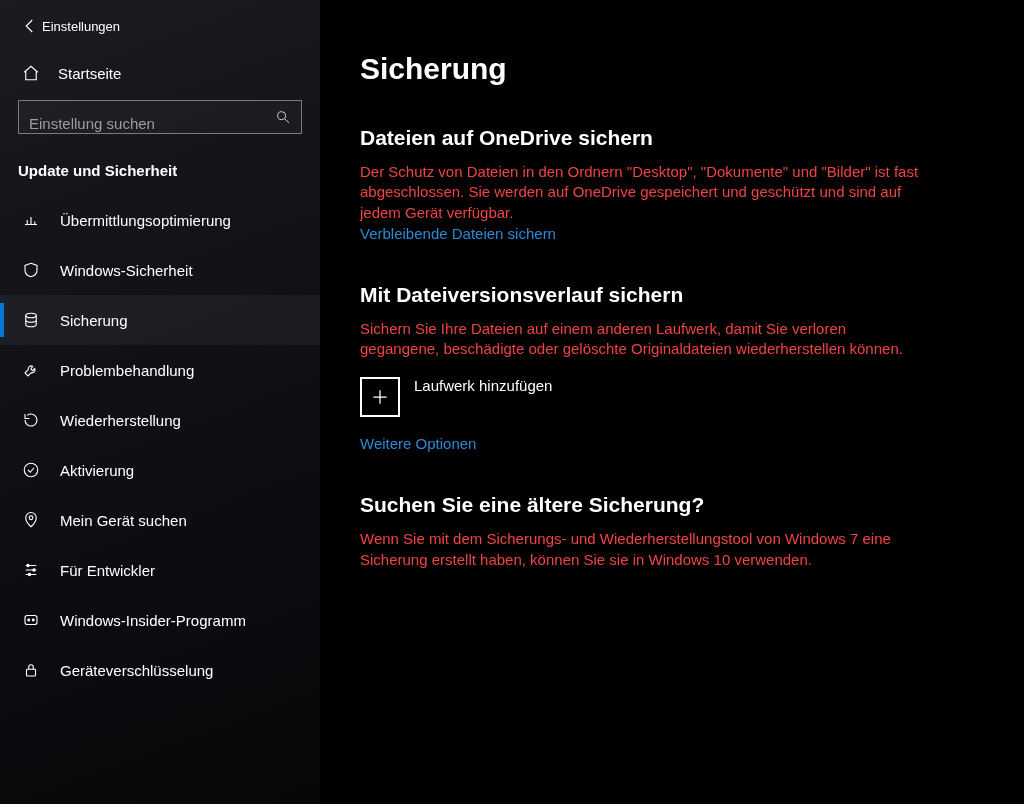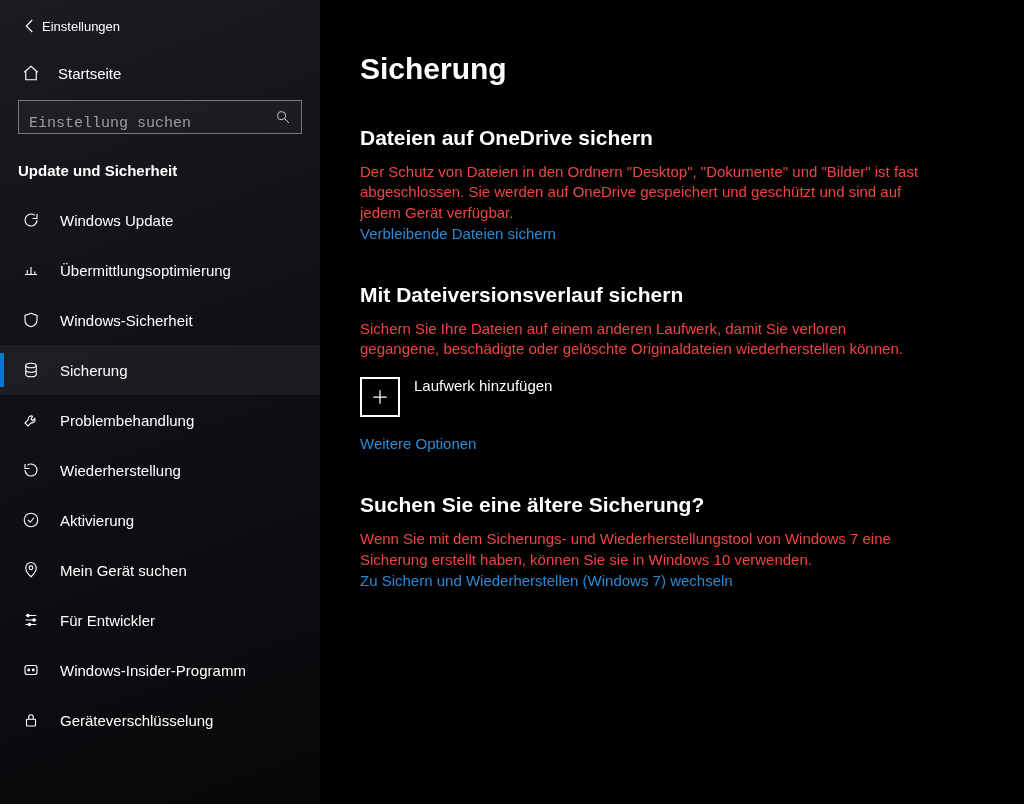--- a/index.html
+++ b/index.html
@@ -54,21 +54,21 @@
     align-items:center;
     padding: 0 10px;
   }
   .search-input {
     flex:1;
     background: transparent;
     border: none;
     outline: none;
     color: #cfcfcf;
     font-size: 15px;
-    font-family: Liberation Mono, monospace;
+    font-family: Liberation Sans, sans-serif;
     margin-top: 13px;
   }
   .search-input::placeholder { color:#9d9d9d; }
   .search-icon { width:16px; height:16px; color:#cfcfcf; }
   .section-label {
     font-size: 15px;
     font-weight: 600;
     padding: 10px 18px 16px 18px;
   }
   .nav-list { display:flex; flex-direction:column; }
@@ -176,28 +176,20 @@
           <circle cx="10" cy="10" r="6"></circle>
           <path d="M15 15 L21 21"></path>
         </svg>
     </span>
   </div>
 
   <div class="section-label">Update und Sicherheit</div>
 
   <div class="nav-list">
 
-    <div class="nav-item">
-      <span class="icon">
-        <svg viewBox="0 0 24 24" width="18" height="18" stroke-width="1.5">
-            <path d="M20 12a8 8 0 1 1-3-6.2 M20 4v6h-6"></path>
-          </svg>
-      </span>
-      <span>Windows Update</span>
-    </div>
 
     <div class="nav-item">
       <span class="icon">
         <svg viewBox="0 0 24 24" width="18" height="18" stroke-width="1.5">
             <path d="M4 18h16 M7 18v-6 M12 18v-10 M17 18v-4"></path>
           </svg>
       </span>
       <span>Übermittlungsoptimierung</span>
     </div>
 
@@ -315,15 +307,14 @@
       </div>
       <span class="add-label">Laufwerk hinzufügen</span>
     </div>
 
     <span class="link">Weitere Optionen</span>
   </div>
 
   <div class="section">
     <div class="section-h">Suchen Sie eine ältere Sicherung?</div>
     <div class="section-p">Wenn Sie mit dem Sicherungs- und Wiederherstellungstool von Windows 7 eine Sicherung erstellt haben, können Sie sie in Windows 10 verwenden.</div>
-    <span class="link">Zu Sichern und Wiederherstellen (Windows 7) wechseln</span>
   </div>
 </div>
 
 </body></html>

